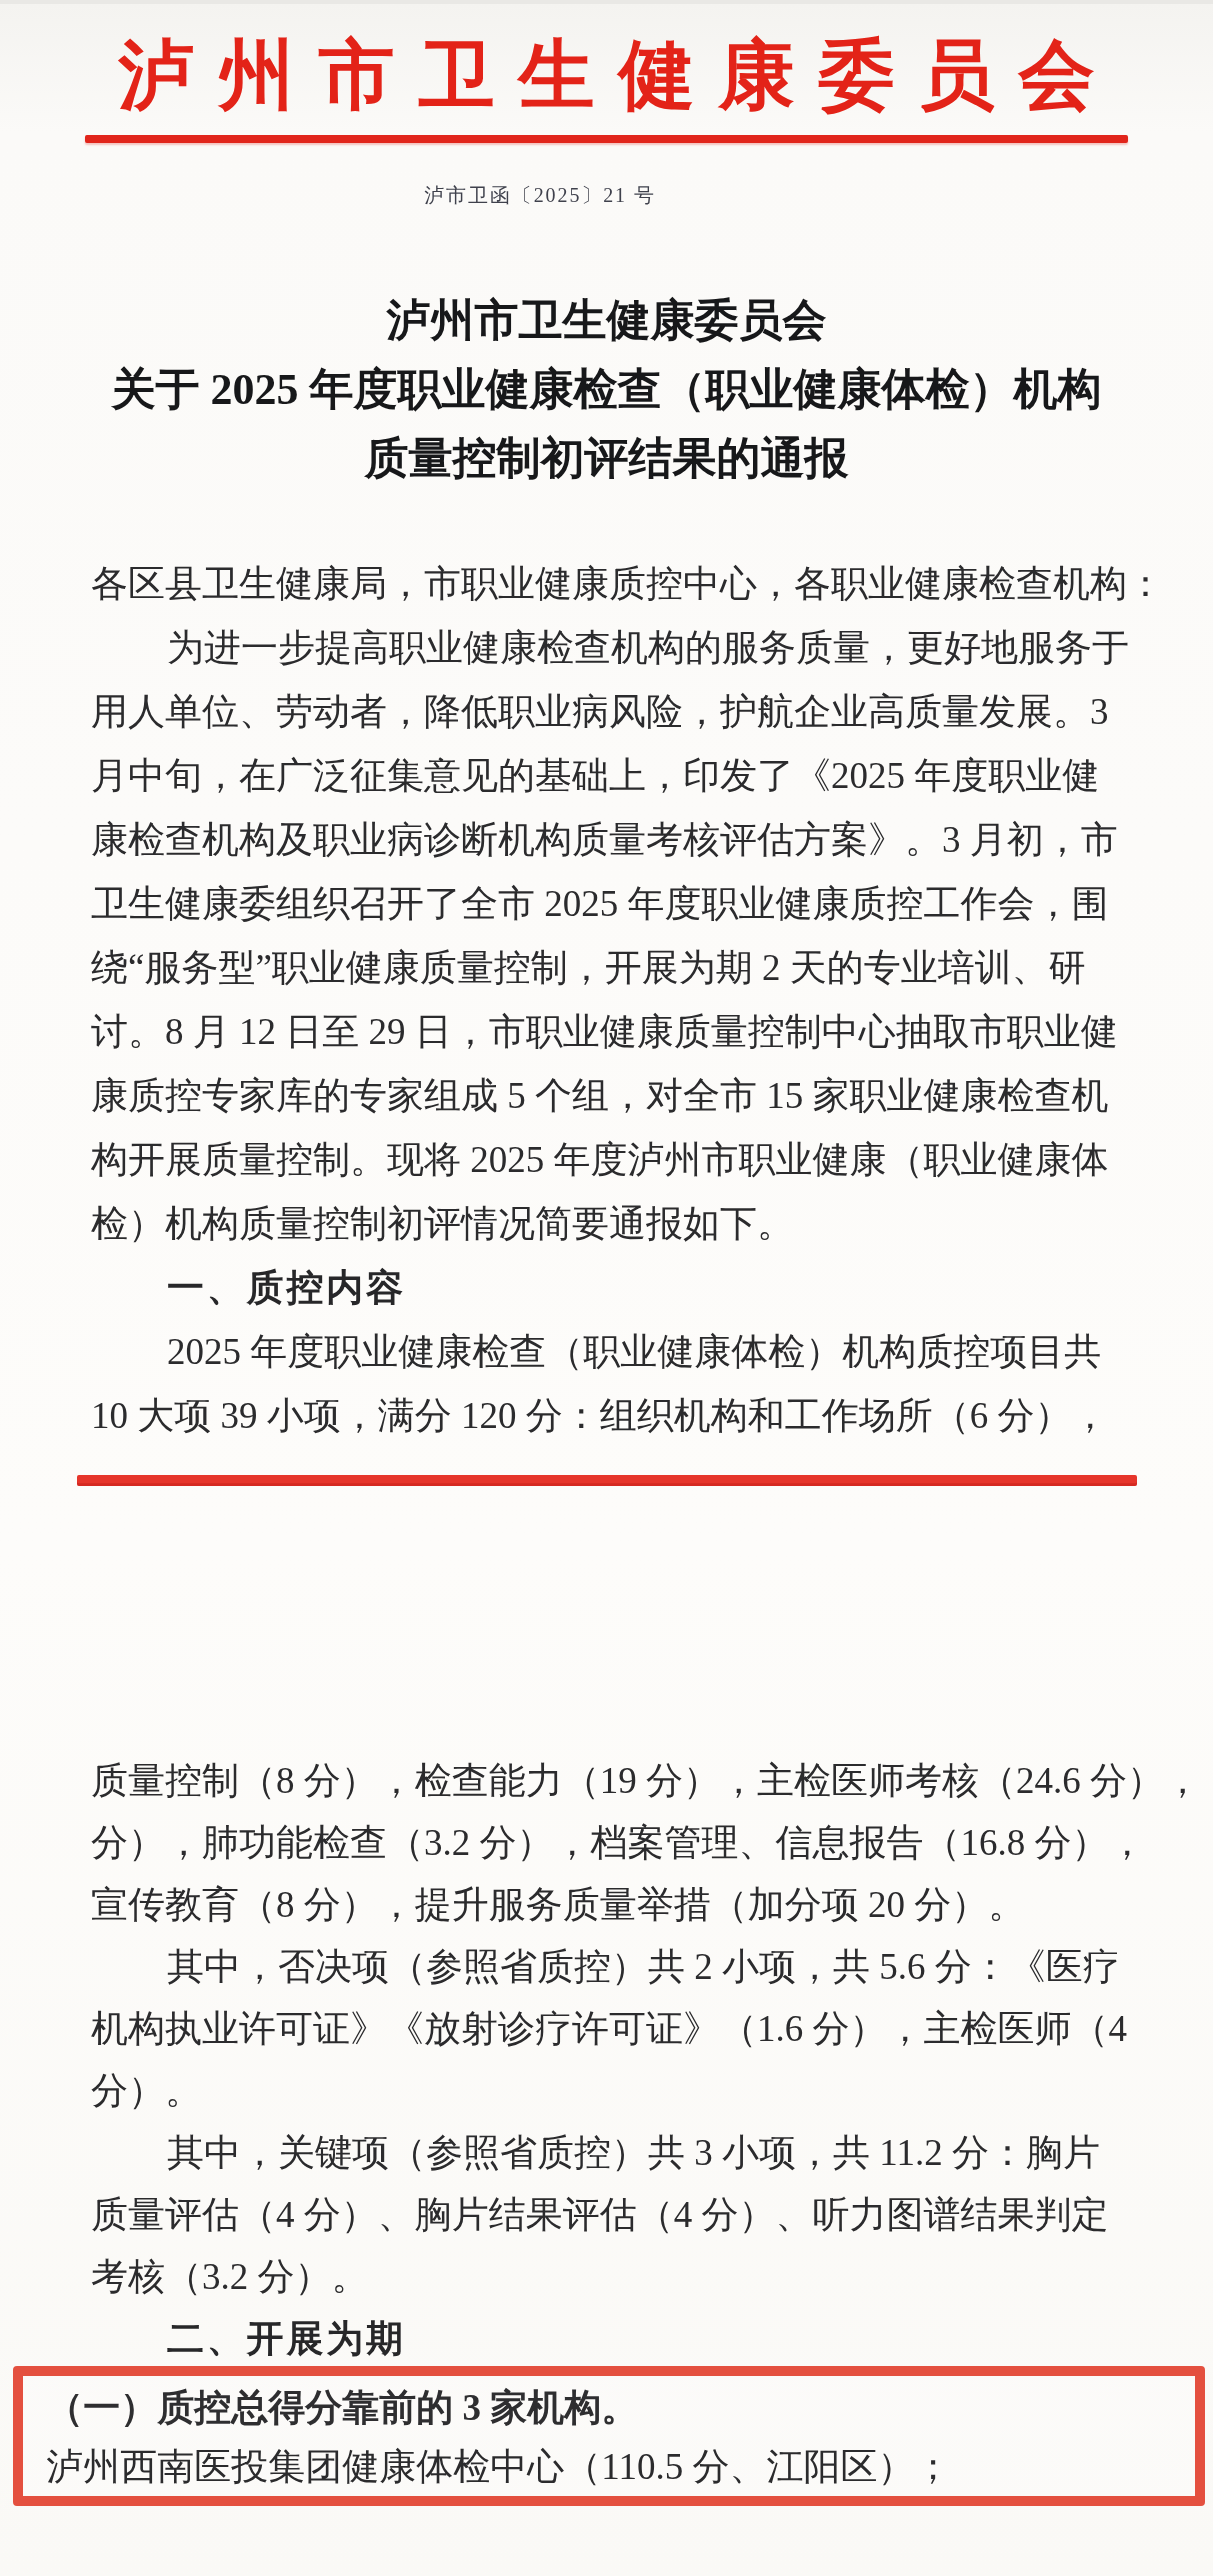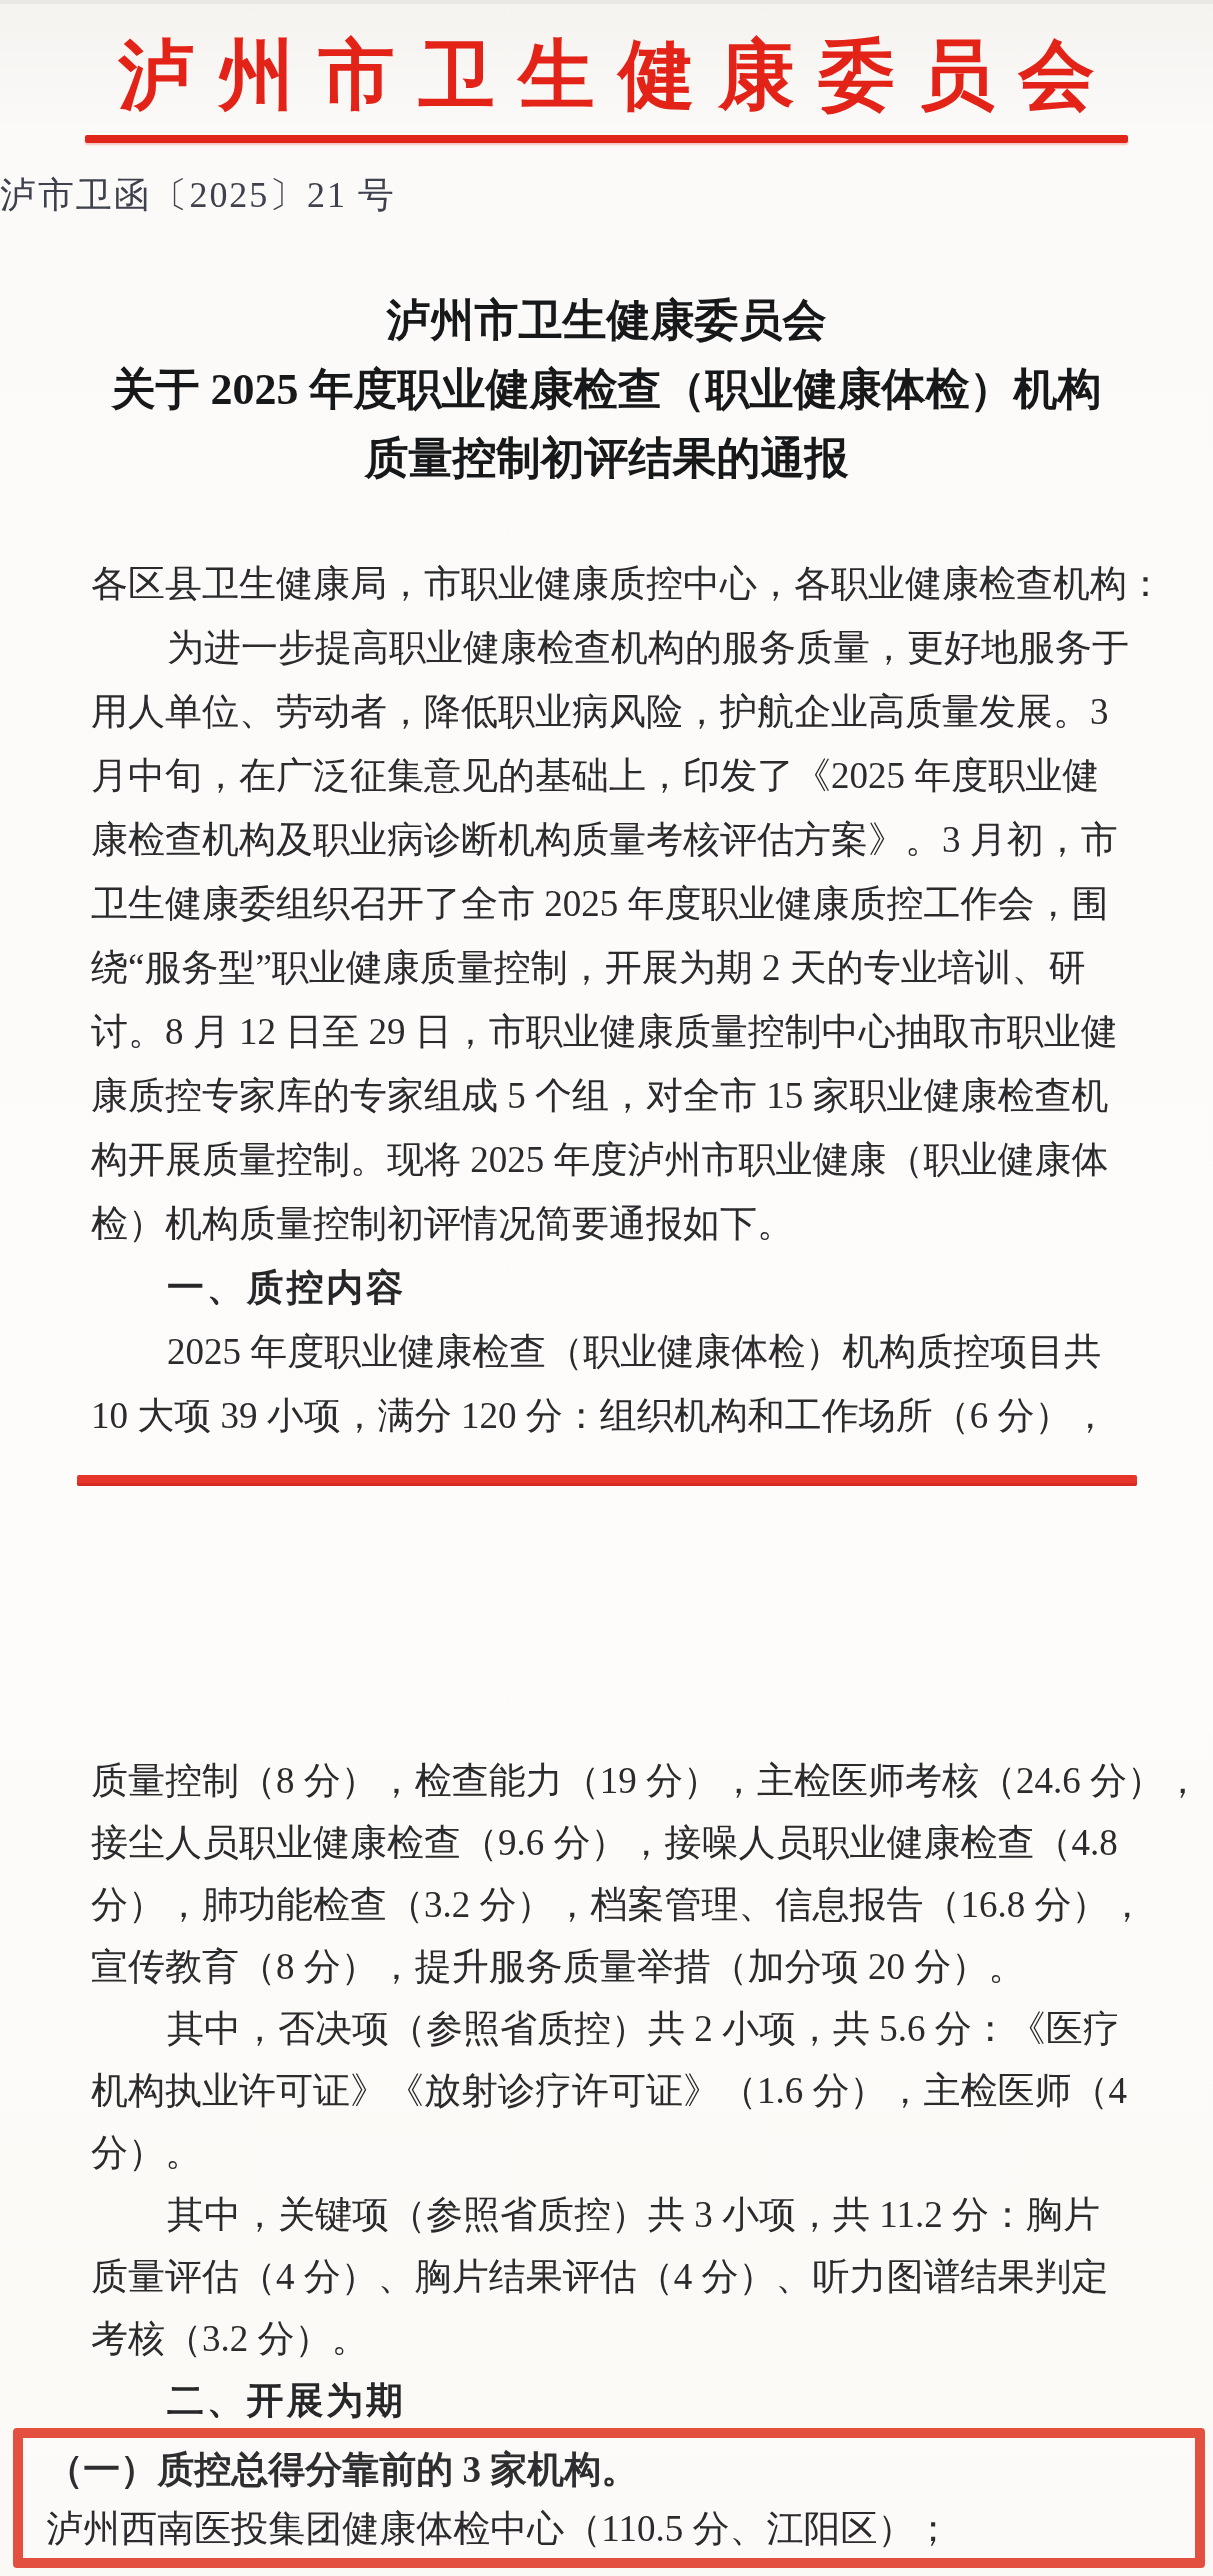--- a/index.html
+++ b/index.html
@@ -25,23 +25,23 @@
   }
   .rule { border-radius:1.9px; }
   .rule-1 {
     width:1043px; height:8.5px;
     margin:3.8px auto 0;
     background:#e1251b;
     box-shadow:0 1.9px 1.9px rgba(225,37,27,.25);
   }
   .doc-no {
     margin-top:36px;
-    text-align:left;
+    text-align:center;
     padding-right:133px;
-    font-size:36px;
+    font-size:20px;
     line-height:33px;
     color:#3f414c;
     letter-spacing:1.9px;
   }
   .title {
     margin-top:74px;
     text-align:center;
     font-weight:bold;
     font-size:44px;
     line-height:69px;
@@ -111,21 +111,20 @@
     <div class="line">检）机构质量控制初评情况简要通报如下。</div>
     <div class="line indent heading">一、质控内容</div>
     <div class="line indent">2025 年度职业健康检查（职业健康体检）机构质控项目共</div>
     <div class="line">10 大项 39 小项，满分 120 分：组织机构和工作场所（6 分），</div>
   </div>
 
   <div class="rule rule-2"></div>
 
   <div class="body body2">
     <div class="line">质量控制（8 分），检查能力（19 分），主检医师考核（24.6 分），</div>
-    <div class="line">接尘人员职业健康检查（9.6 分），接噪人员职业健康检查（4.8</div>
     <div class="line">分），肺功能检查（3.2 分），档案管理、信息报告（16.8 分），</div>
     <div class="line">宣传教育（8 分），提升服务质量举措（加分项 20 分）。</div>
     <div class="line indent">其中，否决项（参照省质控）共 2 小项，共 5.6 分：《医疗</div>
     <div class="line">机构执业许可证》《放射诊疗许可证》（1.6 分），主检医师（4</div>
     <div class="line">分）。</div>
     <div class="line indent">其中，关键项（参照省质控）共 3 小项，共 11.2 分：胸片</div>
     <div class="line">质量评估（4 分）、胸片结果评估（4 分）、听力图谱结果判定</div>
     <div class="line">考核（3.2 分）。</div>
     <div class="line indent heading">二、开展为期</div>
   </div>

